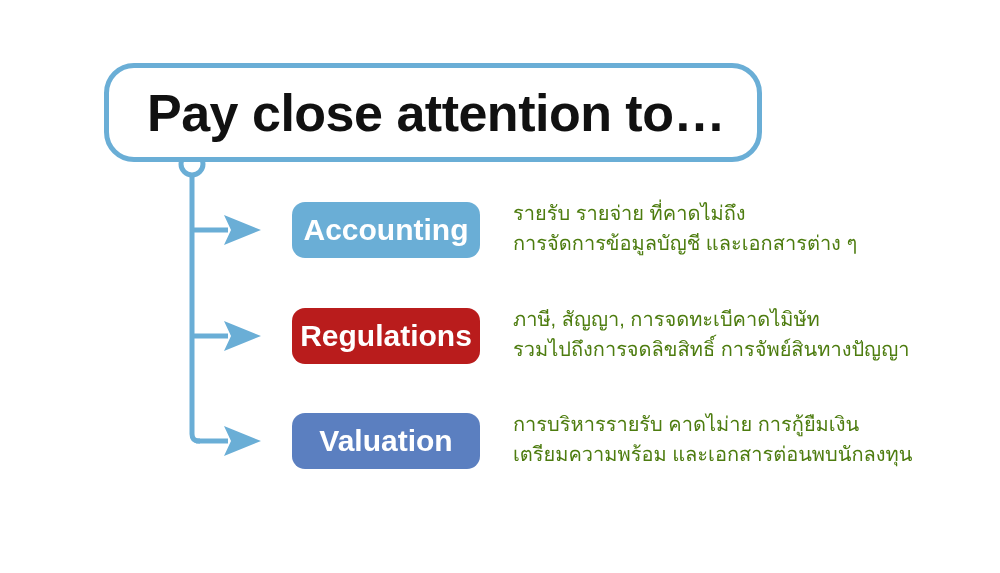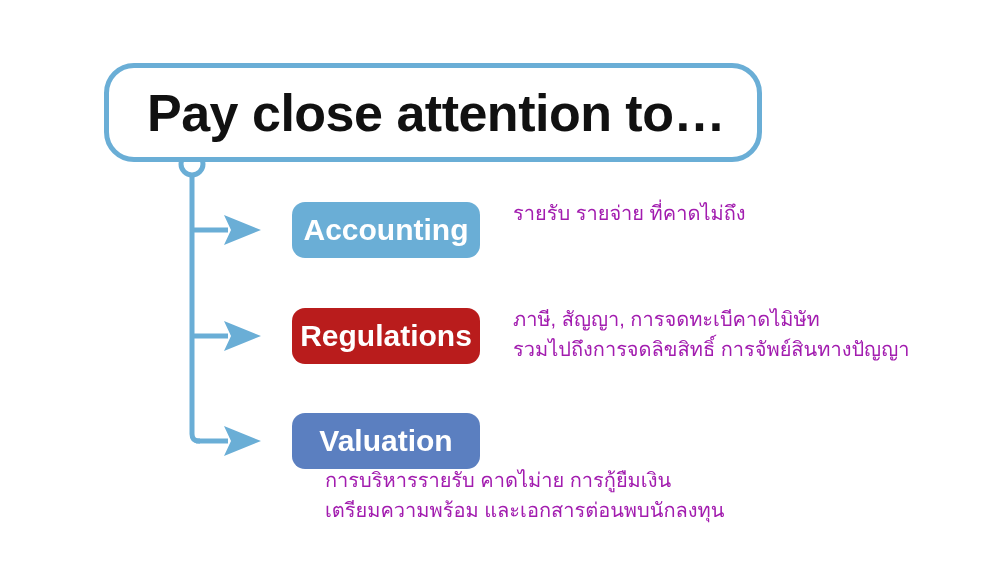--- a/index.html
+++ b/index.html
@@ -59,21 +59,21 @@
     position: absolute;
     left: 268px;
     height: 56px;
     display: flex;
     align-items: flex-start;
     z-index: 4;
     padding-left: 24px;
   }
   #row-0 { top: 202px; }
   #row-1 { top: 308px; }
-  #row-2 { top: 413px; flex-direction: column; }
+  #row-2 { top: 413px; }
 
   .pill {
     width: 188px;
     height: 56px;
     border-radius: 13px;
     display: flex;
     align-items: center;
     justify-content: center;
     flex: none;
   }
@@ -82,21 +82,21 @@
     font-size: 30px;
     font-weight: 700;
     letter-spacing: 0px;
     line-height: 1;
     white-space: nowrap;
   }
 
   .desc {
     margin-left: 33px;
     margin-top: -4px;
-    color: #a21caf;
+    color: #4d7c0f;
     font-size: 20px;
     line-height: 30px;
     white-space: nowrap;
   }
   .desc-line { display: block; }
 </style>
 </head>
 <body>
 
 <div id="slide">
@@ -120,20 +120,21 @@
   <div id="title-box">
     <div id="title-text">Pay close attention to…</div>
   </div>
 
   <div class="row" id="row-0">
     <div class="pill" style="background:#6aaed6">
       <span class="pill-label">Accounting</span>
     </div>
     <div class="desc">
       <span class="desc-line">รายรับ รายจ่าย ที่คาดไม่ถึง</span>
+      <span class="desc-line">การจัดการข้อมูลบัญชี และเอกสารต่าง ๆ</span>
     </div>
   </div>
 
   <div class="row" id="row-1">
     <div class="pill" style="background:#b91c1c">
       <span class="pill-label">Regulations</span>
     </div>
     <div class="desc">
       <span class="desc-line">ภาษี, สัญญา, การจดทะเบีคาดไมิษัท</span>
       <span class="desc-line">รวมไปถึงการจดลิขสิทธิ์ การจัพย์สินทางปัญญา</span>

